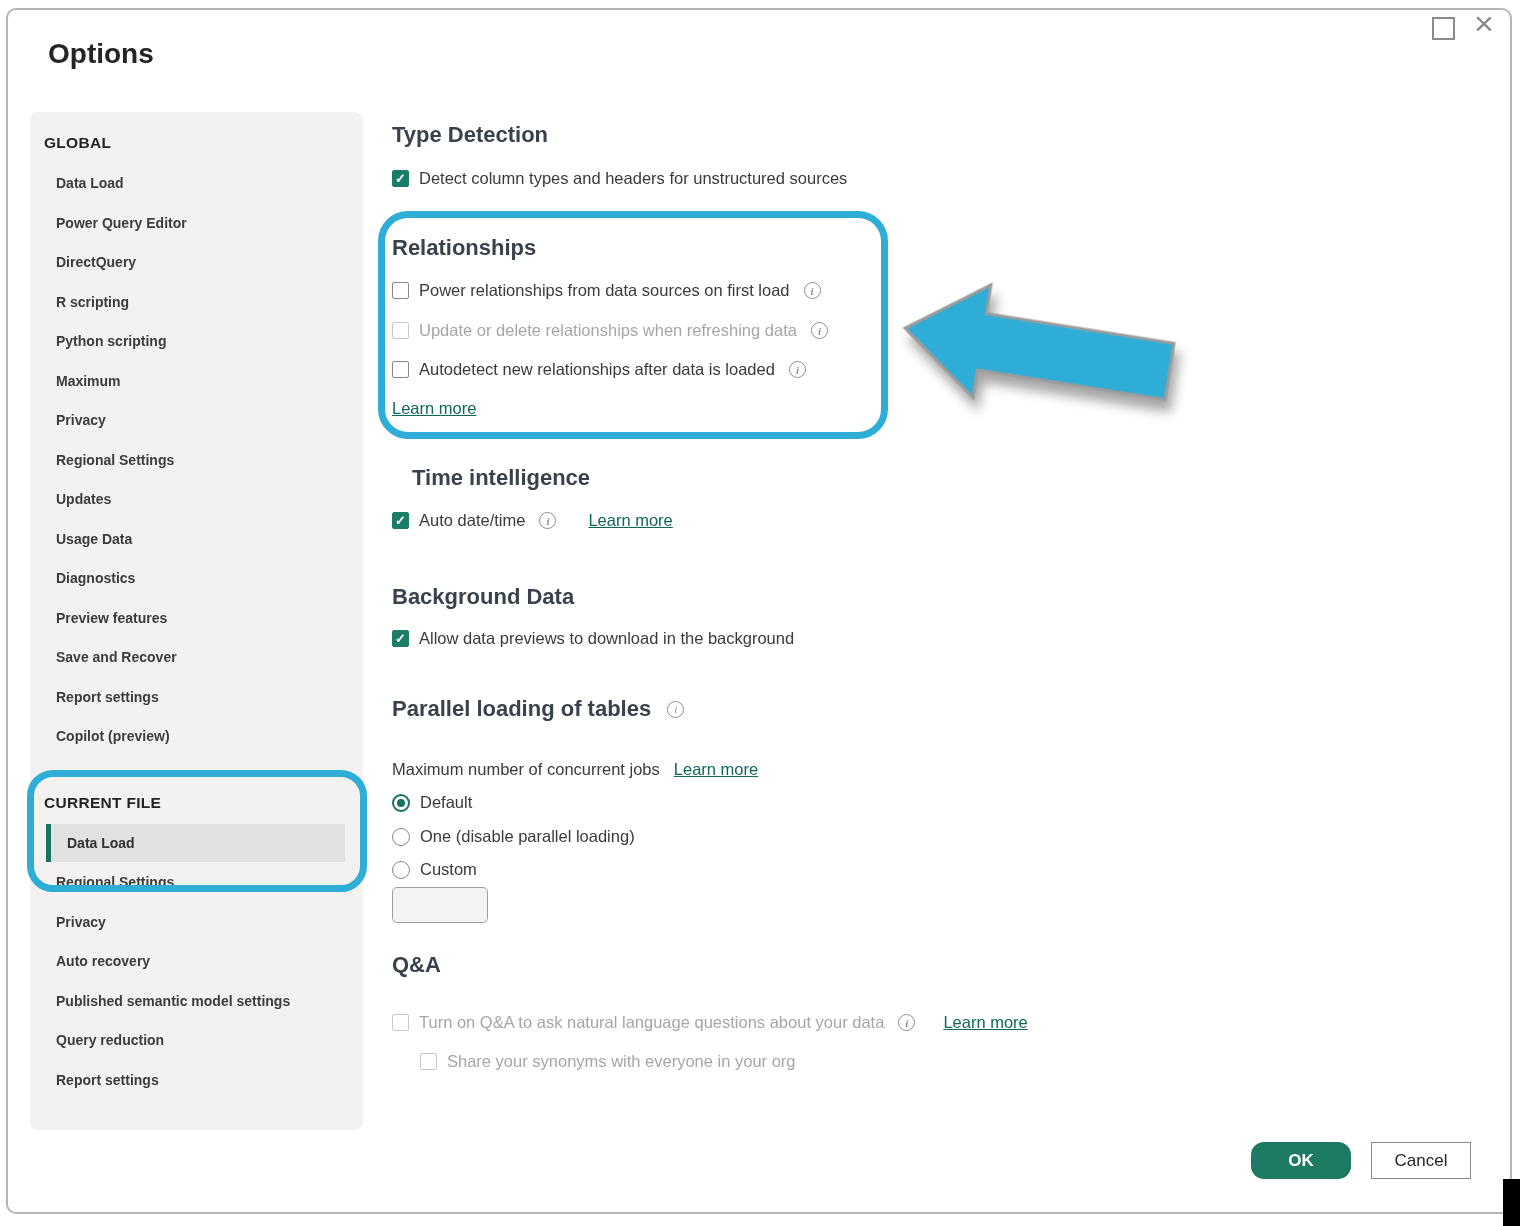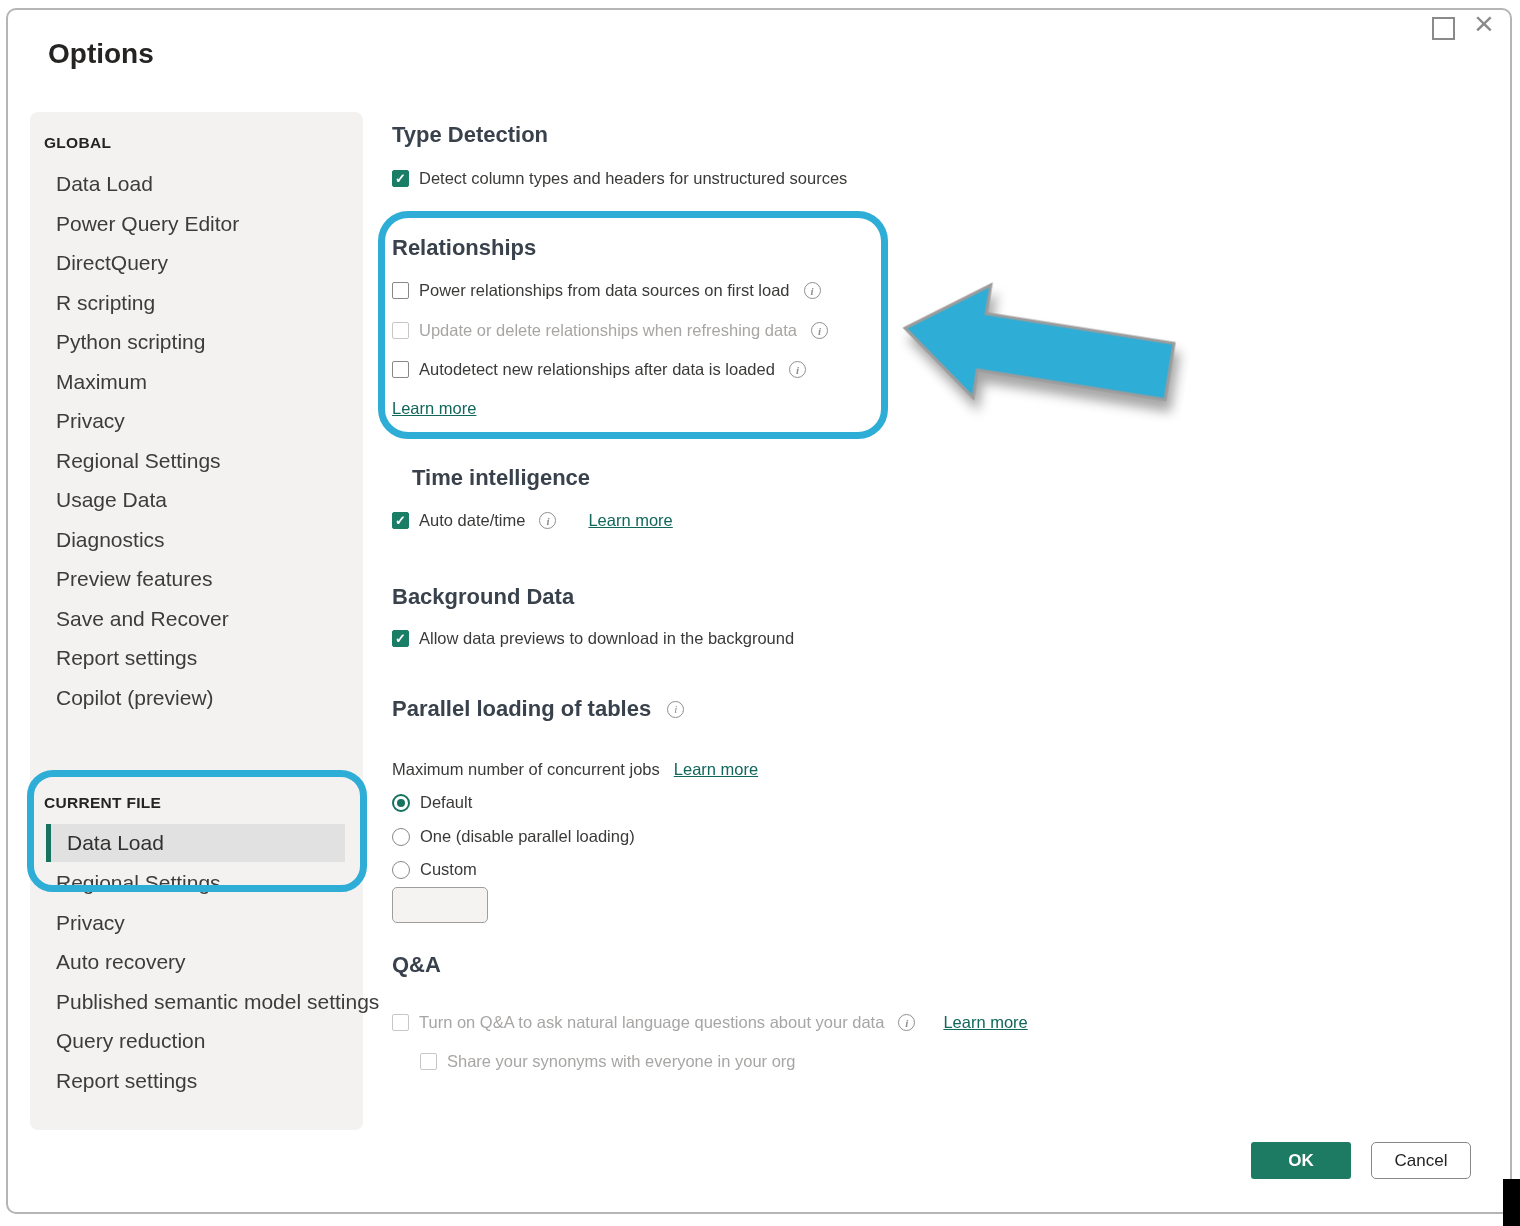--- a/index.html
+++ b/index.html
@@ -25,22 +25,22 @@
   
   .sidebar{
     position:absolute;left:30px;top:112px;width:333px;height:1018px;
     background:#f3f2f1;border-radius:8px;
   }
   .side-group{position:absolute;left:0;right:0;}
   .side-header{
     margin:0 0 12px 14px;font-size:15.5px;font-weight:700;color:#252423;letter-spacing:.3px;
   }
   .side-item{
-    height:39.5px;line-height:39.5px;padding-left:26px;font-size:21px;color:#3d3c3b;
-    cursor:pointer;white-space:nowrap;
+    height:39.5px;line-height:39.5px;padding-left:26px;font-size:14px;color:#3d3c3b;
+    cursor:pointer;white-space:nowrap;font-weight:bold;
   }
   .side-item.selected{
     height:38px;line-height:38px;background:#e1e1e1;
     margin:0 18px 1px 16px;padding-left:16px;border-left:5px solid #17735f;color:#323130;
   }
   
   .section-title{
     position:absolute;font-size:22px;font-weight:700;color:#39424c;white-space:nowrap;
   }
   .row{
@@ -81,26 +81,26 @@
   }
   .hl-rel{left:378px;top:211px;width:510px;height:228px;}
   .hl-cur{left:27px;top:770px;width:340px;height:122px;border-radius:26px;}
   .arrow-wrap{
     position:absolute;left:897px;top:290px;width:290px;height:150px;pointer-events:none;
     transform:rotate(9deg);
   }
   
   .btn-ok{
     position:absolute;left:1251px;top:1142px;width:100px;height:37px;
-    background:#1d7a63;border:none;border-radius:3px;color:#fff;font-size:17px;font-weight:700;
+    background:#1d7a63;border:none;border-radius:13px;color:#fff;font-size:17px;font-weight:700;
     font-family:"Liberation Sans",sans-serif;cursor:pointer;
   }
   .btn-cancel{
     position:absolute;left:1371px;top:1142px;width:100px;height:37px;
-    background:#fff;border:1.5px solid #8a8886;border-radius:5px;color:#252423;font-size:17px;
+    background:#fff;border:1.5px solid #8a8886;border-radius:0;color:#252423;font-size:17px;
     font-family:"Liberation Sans",sans-serif;cursor:pointer;box-sizing:border-box;
   }
   .corner-mark{
     position:absolute;left:1503px;top:1179px;width:17px;height:47px;background:#000;
   }
 </style>
 </head>
 <body>
 
 <div class="dialog"></div>
@@ -113,20 +113,21 @@
   <div class="side-group" style="top:22px;">
     <div class="side-header">GLOBAL</div>
     <div class="side-item">Data Load</div>
     <div class="side-item">Power Query Editor</div>
     <div class="side-item">DirectQuery</div>
     <div class="side-item">R scripting</div>
     <div class="side-item">Python scripting</div>
     <div class="side-item">Maximum</div>
     <div class="side-item">Privacy</div>
     <div class="side-item">Regional Settings</div>
+    <div class="side-item">Updates</div>
     <div class="side-item">Usage Data</div>
     <div class="side-item">Diagnostics</div>
     <div class="side-item">Preview features</div>
     <div class="side-item">Save and Recover</div>
     <div class="side-item">Report settings</div>
     <div class="side-item">Copilot (preview)</div>
   </div>
 
   <div class="side-group" style="top:682px;">
     <div class="side-header">CURRENT FILE</div>

